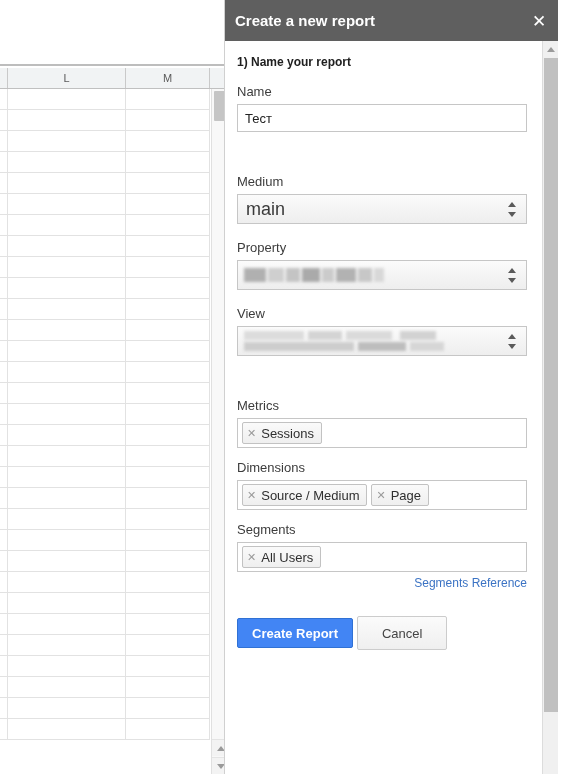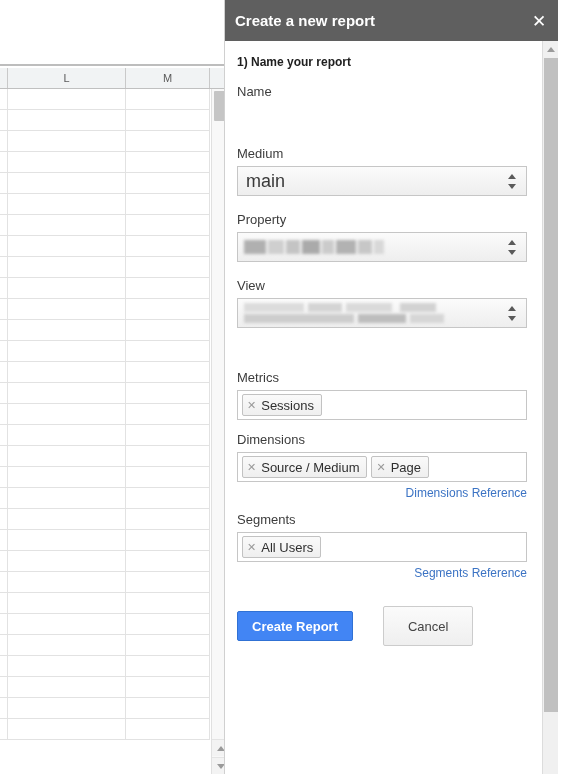--- a/index.html
+++ b/index.html
@@ -228,30 +228,30 @@
     display: inline-block; margin-right: 5px;
     font-size: 11px; color: #9a9a9a; line-height: 1;
     font-family: "Liberation Sans", sans-serif;
   }
   .ref-link {
     display: block; width: 290px; text-align: right;
     font-size: 12px; color: #3b73c4; text-decoration: none;
     margin-top: 4px;
   }
 
-  .btn-row { display: flex; align-items: center; gap: 30px; }
+  .btn-row { display: flex; align-items: center; gap: 4px; }
   .btn-primary {
     height: 30px; padding: 0 14px;
     background: #4285f4; border: 1px solid #3071d4;
     color: #ffffff; font-size: 13px; font-weight: bold;
     border-radius: 2px; cursor: pointer;
     font-family: "Liberation Sans", sans-serif;
   }
   .btn-secondary {
-    height: 40px; padding: 0 24px;
+    height: 34px; padding: 0 24px;
     background: #f5f5f5;
     background-image: linear-gradient(#fbfbfb, #efefef);
     border: 1px solid #cccccc;
     color: #444444; font-size: 13px;
     border-radius: 2px; cursor: pointer;
     font-family: "Liberation Sans", sans-serif;
   }
 
   
   .dlg-scroll {
@@ -465,20 +465,21 @@
       <span class="dlg-close">✕</span>
     </div>
 
     <div class="dlg-body">
 
       <div style="height:14px"></div>
       <div class="sec-title">1) Name your report</div>
       <div style="height:15px"></div>
       <div class="fld-label">Name</div>
       <div style="height:5px"></div>
+      <input class="txt-input" type="text" value="Тест" style="">
 
       <div style="height:26px"></div>
 
       <div style="height:16px"></div>
       <div class="fld-label">Medium</div>
       <div style="height:5px"></div>
       <div class="sel-box">
         <span class="sel-val">main</span>
         <span class="sel-arrows"></span>
       </div>
@@ -534,21 +535,20 @@
       <div class="chip-box">
         <span class="chip">
           <span class="chip-x">✕</span>
           <span>Source / Medium</span>
         </span>
         <span class="chip">
           <span class="chip-x">✕</span>
           <span>Page</span>
         </span>
       </div>
-      <a class="ref-link" href="#">Dimensions Reference</a>
 
       <div style="height:12px"></div>
       <div class="fld-label">Segments</div>
       <div style="height:5px"></div>
       <div class="chip-box">
         <span class="chip">
           <span class="chip-x">✕</span>
           <span>All Users</span>
         </span>
       </div>

